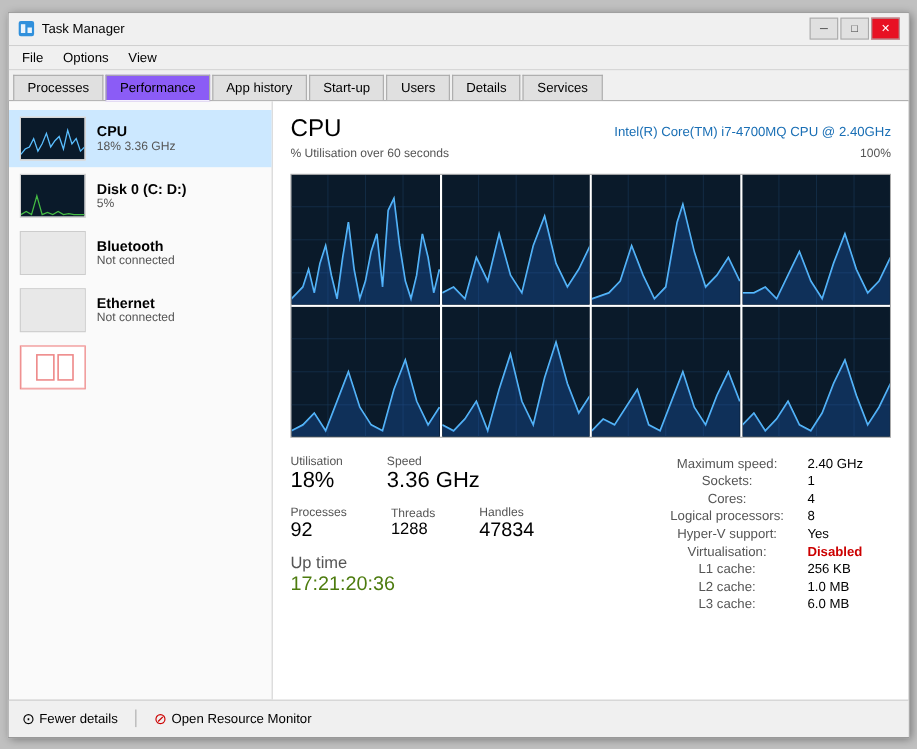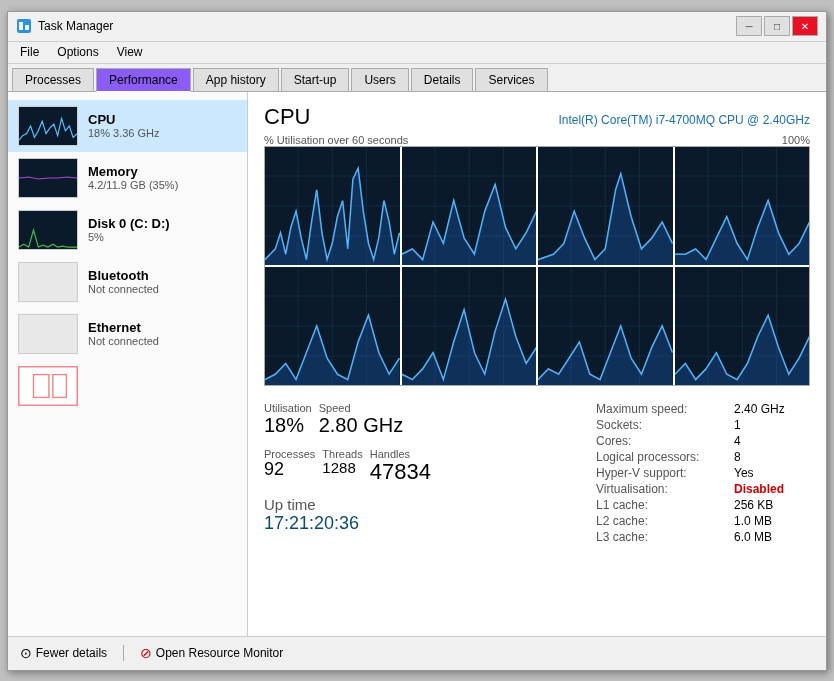--- a/index.html
+++ b/index.html
@@ -165,21 +165,21 @@
       font-weight: 300;
       color: #000;
     }
     .cpu-subtitle {
       font-size: 12px;
       color: #1a6fb5;
     }
     .utilisation-label {
       font-size: 11px;
       color: #555;
-      margin-bottom: 0;
+      margin-bottom: 12px;
       display: flex;
       justify-content: space-between;
       align-items: flex-end;
     }
     .graphs-grid {
       display: grid;
       grid-template-columns: repeat(4, 1fr);
       grid-template-rows: repeat(2, 1fr);
       gap: 2px;
       height: 240px;
@@ -187,22 +187,23 @@
       border: 1px solid #aaa;
     }
     .graph-cell {
       background: #0a1a2a;
       position: relative;
       overflow: hidden;
     }
     
     .stats-row {
       display: flex;
-      gap: 7px;
+      gap: 40px;
       margin-bottom: 12px;
+      align-items: center;
     }
     .stat-group {
       display: flex;
       flex-direction: column;
     }
     .stat-label {
       font-size: 11px;
       color: #555;
     }
     .stat-value {
@@ -212,21 +213,21 @@
       line-height: 1.1;
     }
     .uptime-label {
       font-size: 15px;
       color: #555;
       margin-top: 4px;
     }
     .uptime-value {
       font-size: 18px;
       font-weight: 300;
-      color: #0c4a6e;
+      color: #4d7c0f;
     }
     .spec-row {
       display: flex;
       gap: 8px;
       font-size: 12px;
       margin-bottom: 2px;
     }
     .spec-key {
       color: #555;
       width: 130px;
@@ -343,32 +344,20 @@
             <rect width="60" height="40" fill="#0a1a2a"></rect>
             <polyline points="0,35 4,30 8,28 12,20 16,32 20,25 24,15 28,28 32,22 36,18 40,30 44,12 48,25 52,20 56,32 60,28" fill="none" stroke="#5bbfff" stroke-width="1.2"></polyline>
           </svg>
         </div>
         <div class="sidebar-info">
           <div class="sidebar-title">CPU</div>
           <div class="sidebar-sub">18% 3.36 GHz</div>
         </div>
       </div>
 
-      <div class="sidebar-item">
-        <div class="sidebar-thumb sparkline-mem">
-          <svg class="thumb-svg" viewBox="0 0 60 40" preserveAspectRatio="none">
-            <rect width="60" height="40" fill="#0a1a2a"></rect>
-            <polyline points="0,20 10,19 20,21 30,20 40,20 50,19 60,20" fill="none" stroke="#aa44cc" stroke-width="1.2"></polyline>
-          </svg>
-        </div>
-        <div class="sidebar-info">
-          <div class="sidebar-title">Memory</div>
-          <div class="sidebar-sub">4.2/11.9 GB (35%)</div>
-        </div>
-      </div>
 
       <div class="sidebar-item">
         <div class="sidebar-thumb sparkline-disk">
           <svg class="thumb-svg" viewBox="0 0 60 40" preserveAspectRatio="none">
             <rect width="60" height="40" fill="#0a1a2a"></rect>
             <polyline points="0,38 5,35 10,38 15,20 20,38 25,36 30,38 35,35 40,38 45,37 50,38 55,38 60,38" fill="none" stroke="#44bb44" stroke-width="1.2"></polyline>
           </svg>
         </div>
         <div class="sidebar-info">
           <div class="sidebar-title">Disk 0 (C: D:)</div>
@@ -540,44 +529,44 @@
 
       <div style="display:flex; gap:0; margin-bottom:8px;">
         <div style="flex:1;">
           <div class="stats-row">
             <div class="stat-group">
               <span class="stat-label">Utilisation</span>
               <span class="stat-value">18%</span>
             </div>
             <div class="stat-group">
               <span class="stat-label">Speed</span>
-              <span class="stat-value">2.80 GHz</span>
+              <span class="stat-value">3.36 GHz</span>
             </div>
           </div>
           <div class="stats-row">
             <div class="stat-group">
               <span class="stat-label">Processes</span>
               <span class="stat-value" style="font-size:18px;">92</span>
             </div>
             <div class="stat-group">
               <span class="stat-label">Threads</span>
               <span class="stat-value" style="font-size:15px;">1288</span>
             </div>
             <div class="stat-group">
               <span class="stat-label">Handles</span>
-              <span class="stat-value" style="font-size:22px;">47834</span>
+              <span class="stat-value" style="font-size:18px;">47834</span>
             </div>
           </div>
           <div>
             <div class="uptime-label">Up time</div>
             <div class="uptime-value">17:21:20:36</div>
           </div>
         </div>
 
-        <div style="min-width:230px; padding-left:16px;">
+        <div style="min-width:230px; padding-left:16px;text-align:center;">
           <div class="spec-row">
             <span class="spec-key">Maximum speed:</span>
             <span class="spec-val">2.40 GHz</span>
           </div>
           <div class="spec-row">
             <span class="spec-key">Sockets:</span>
             <span class="spec-val">1</span>
           </div>
           <div class="spec-row">
             <span class="spec-key">Cores:</span>

